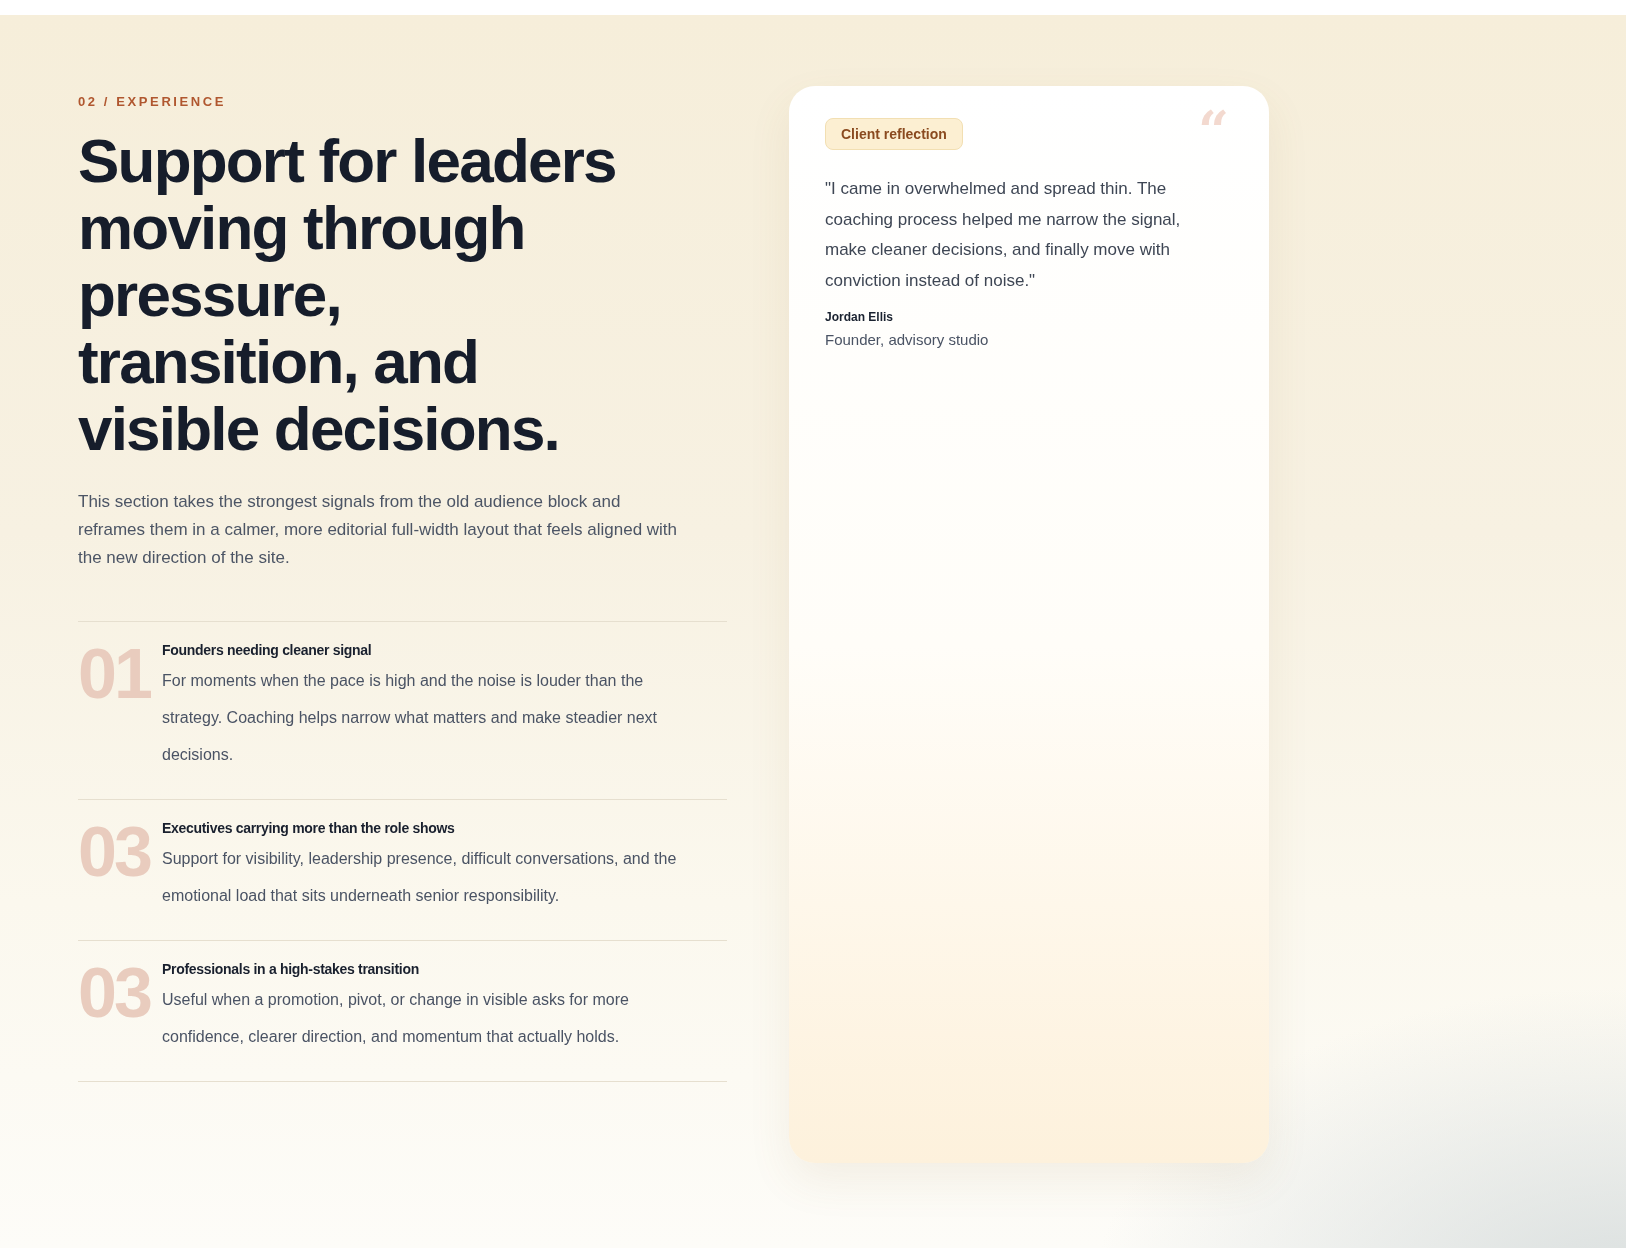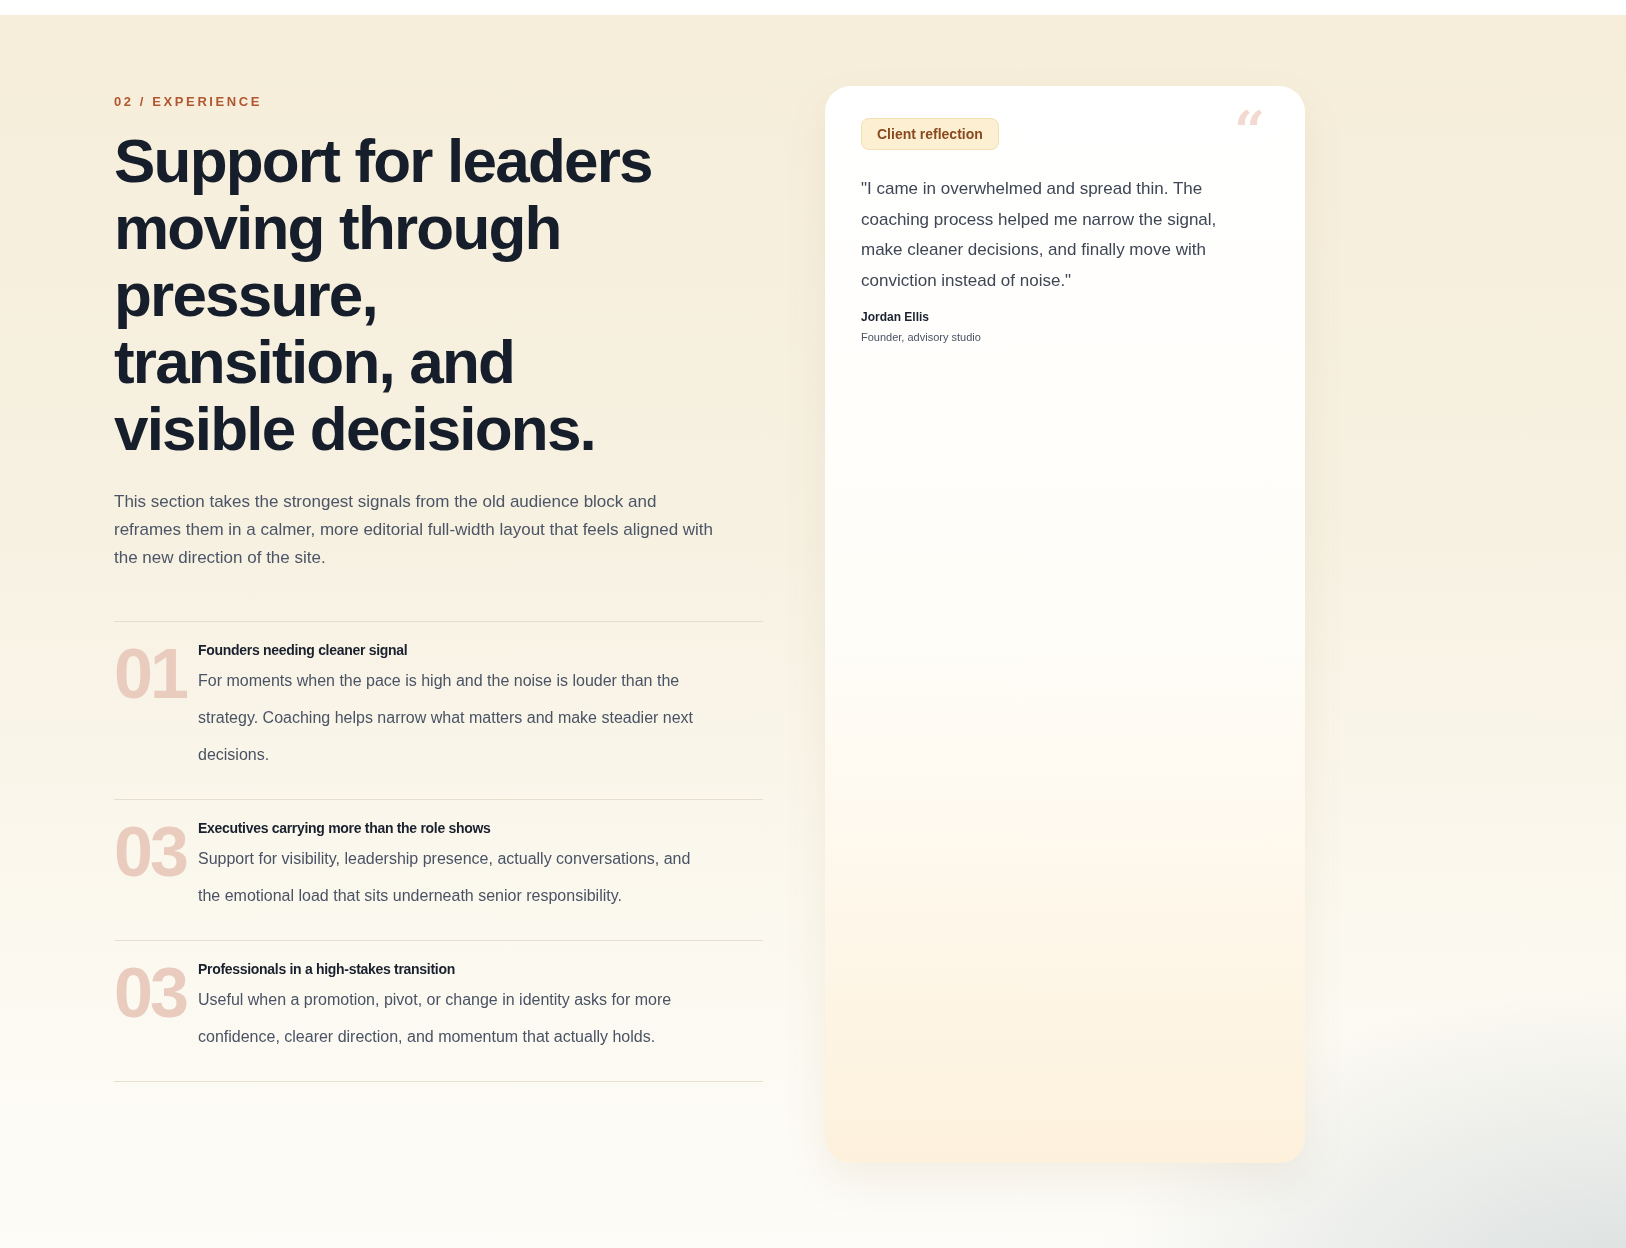--- a/index.html
+++ b/index.html
@@ -18,21 +18,21 @@
   .section {
     position: relative;
     height: 1233px;
     background:
       radial-gradient(860px 500px at 100% 104%, rgba(213,219,219,0.9), rgba(213,219,219,0) 62%),
       linear-gradient(to bottom, #f6eeda 0%, #f7f1e2 42%, #fbf8ee 72%, #fdfcf8 100%);
   }
   .container {
     display: flex;
     align-items: flex-start;
-    padding: 71px 249px 0 114px;
+    padding: 71px 249px 0 78px;
     gap: 62px;
   }
   .left-col { width: 649px; margin-top: 8px; }
 
   .eyebrow {
     font-size: 13px;
     font-weight: 700;
     letter-spacing: 2.6px;
     color: #b0572f;
   }
@@ -121,21 +121,21 @@
     white-space: pre-line;
   }
   .name {
     margin-top: 14px;
     font-size: 12px;
     font-weight: 700;
     color: #1a2230;
   }
   .role {
     margin-top: 7px;
-    font-size: 11px;
+    font-size: 15px;
     color: #4a5364;
   }
 </style>
 </head>
 <body>
 
 <div class="top-strip"></div>
 
 <section class="section">
   <div class="container">
@@ -156,29 +156,29 @@
           <div class="item-body">
             <div class="item-title">Founders needing cleaner signal</div>
             <div class="item-desc">For moments when the pace is high and the noise is louder than the strategy. Coaching helps narrow what matters and make steadier next decisions.</div>
           </div>
         </div>
 
         <div class="audience-item">
           <div class="item-number">03</div>
           <div class="item-body">
             <div class="item-title">Executives carrying more than the role shows</div>
-            <div class="item-desc">Support for visibility, leadership presence, actually conversations, and the emotional load that sits underneath senior responsibility.</div>
+            <div class="item-desc">Support for visibility, leadership presence, difficult conversations, and the emotional load that sits underneath senior responsibility.</div>
           </div>
         </div>
 
         <div class="audience-item">
           <div class="item-number">03</div>
           <div class="item-body">
             <div class="item-title">Professionals in a high-stakes transition</div>
-            <div class="item-desc">Useful when a promotion, pivot, or change in identity asks for more confidence, clearer direction, and momentum that actually holds.</div>
+            <div class="item-desc">Useful when a promotion, pivot, or change in visible asks for more confidence, clearer direction, and momentum that actually holds.</div>
           </div>
         </div>
 
       </div>
     </div>
 
     <aside class="card">
       <span class="quote-icon">“</span>
       <span class="badge">Client reflection</span>
       <p class="quote">"I came in overwhelmed and spread thin. The

